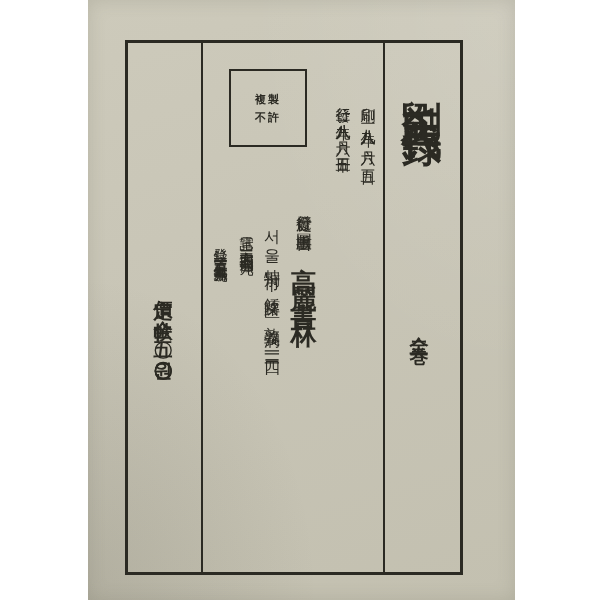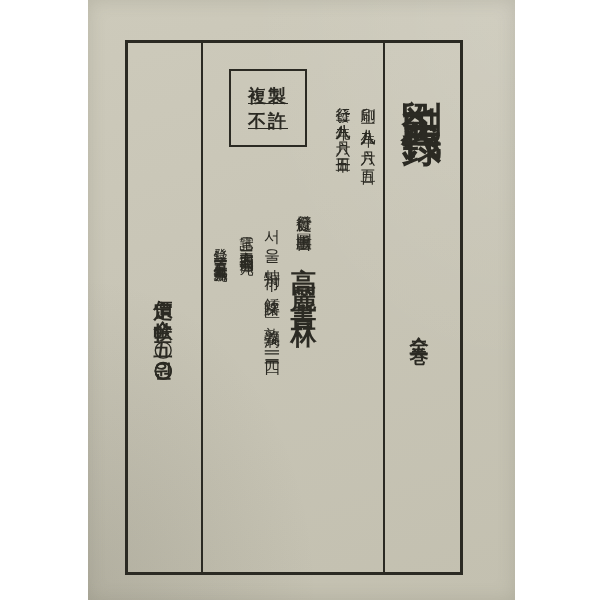--- a/index.html
+++ b/index.html
@@ -122,25 +122,24 @@
     border: 2px solid #2b2a23;
     box-sizing: border-box;
     display: flex;
     flex-direction: column;
     align-items: center;
     justify-content: center;
     gap: 7px;
     color: #2b2a23;
   }
   .stamp .stamp-line {
-    font-size: 18px;
+    font-size: 11px;
     line-height: 1;
     letter-spacing: 2px;
     font-weight: bold;
-    text-decoration: underline;
   }
 </style>
 </head>
 <body>
 
 <div class="stage">
   <div class="paper">
     <div class="frame">
 
       <div class="vline v1"></div>

